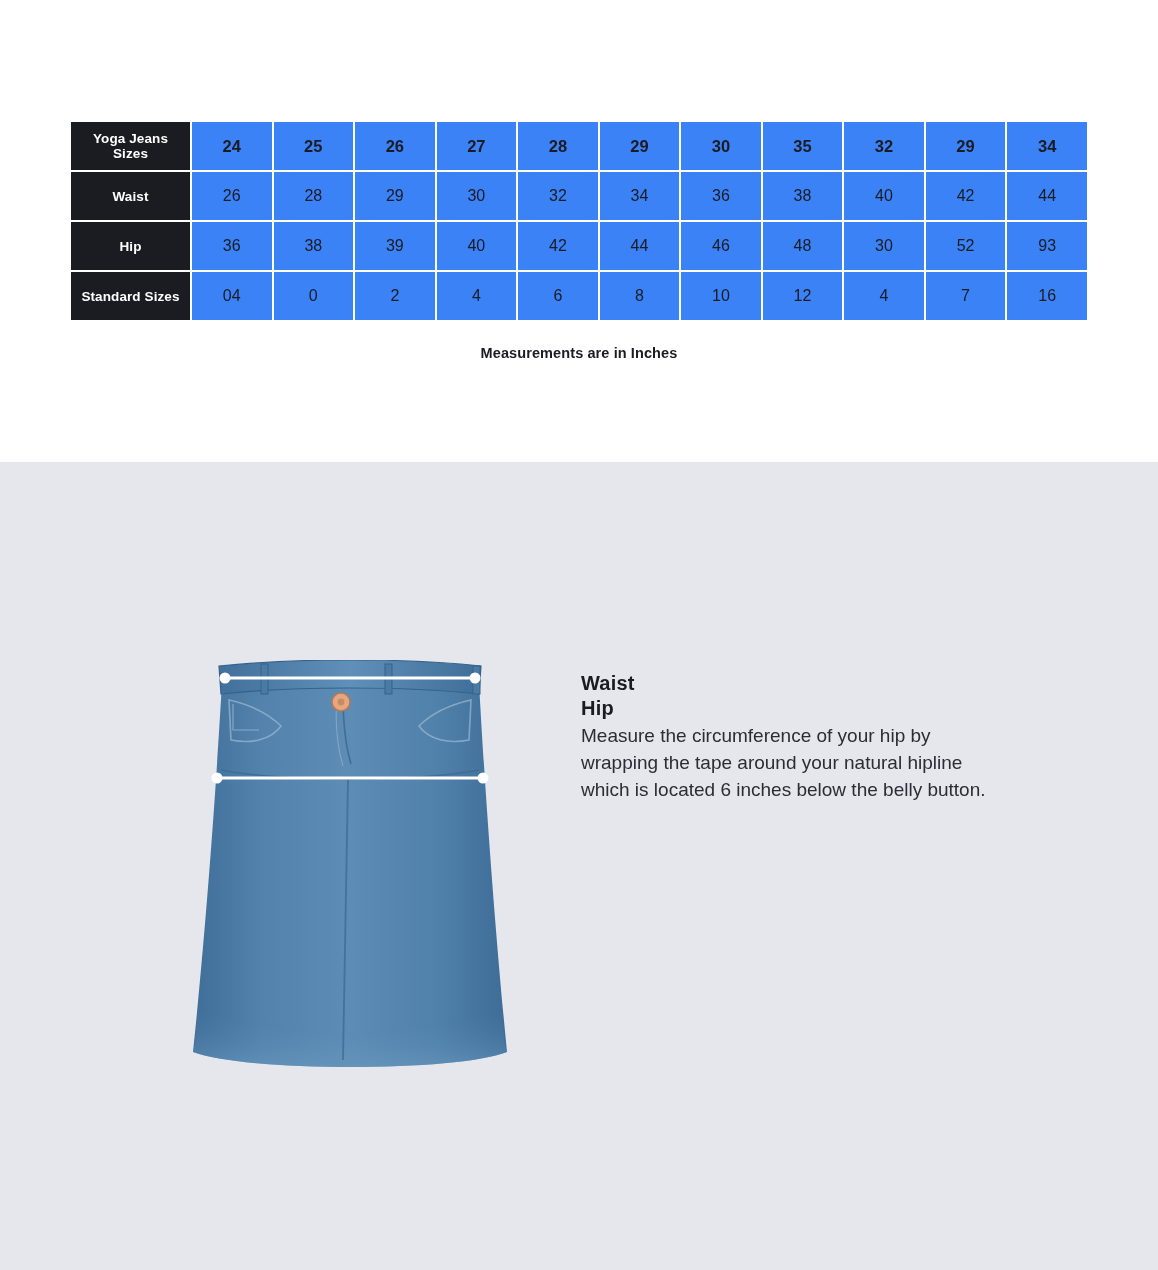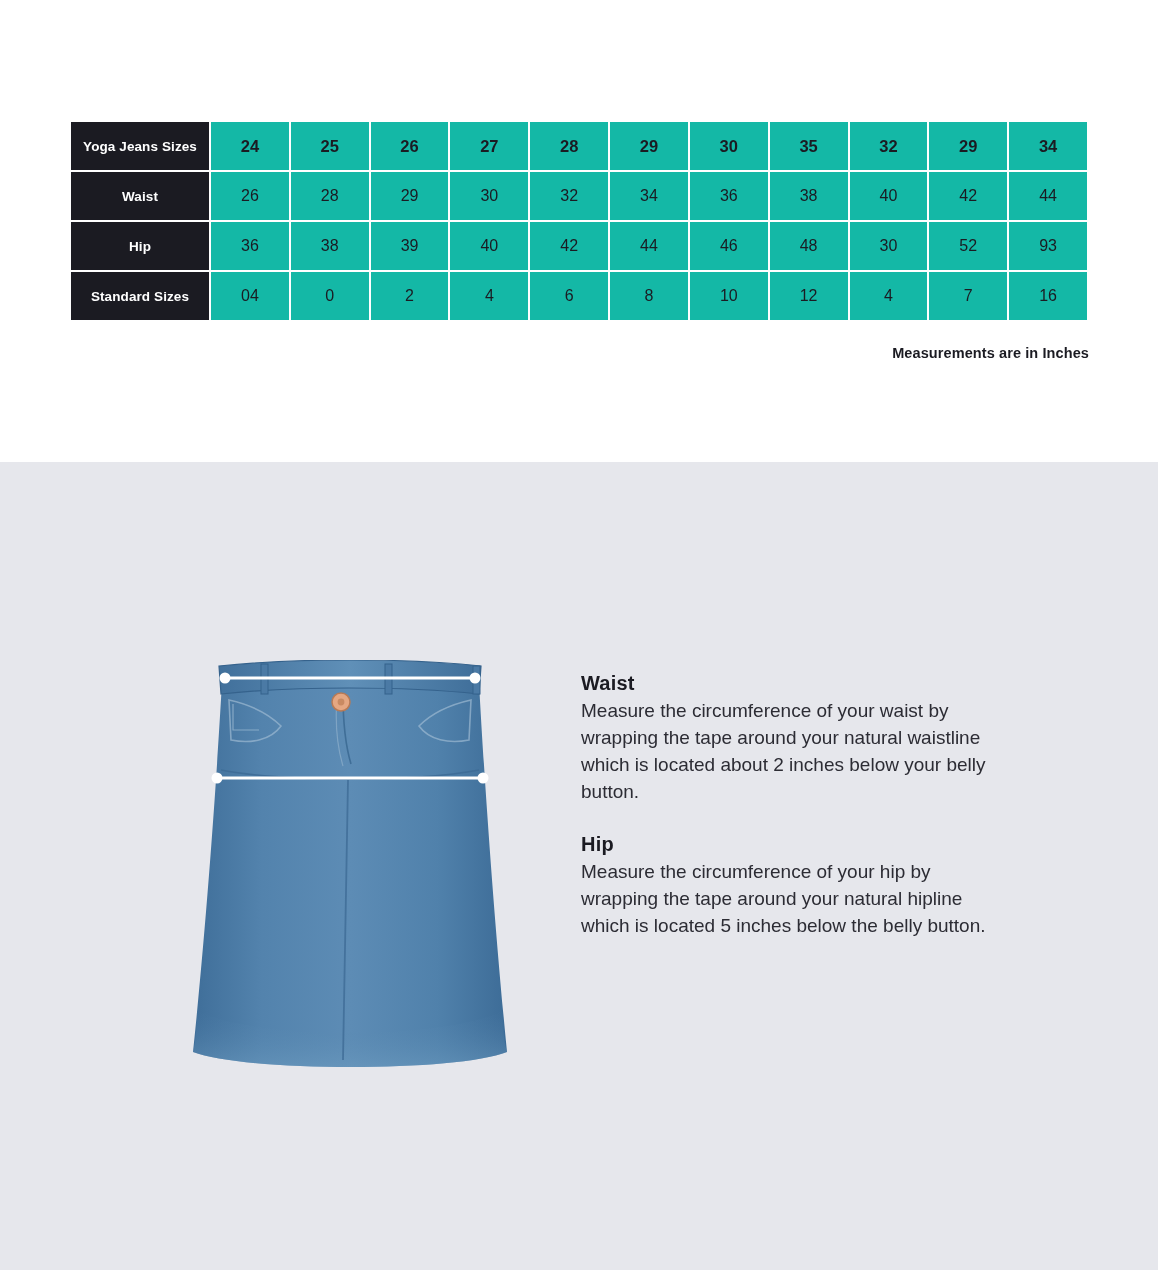--- a/index.html
+++ b/index.html
@@ -26,41 +26,41 @@
     table-layout: fixed;
   }
   table.size-table th.rowhead {
     background: #1b1b22;
     color: #ffffff;
     font-size: 13.5px;
     font-weight: bold;
     letter-spacing: .1px;
     text-align: center;
     height: 48px;
-    width: 138px;
+    width: 119px;
     padding: 0 4px;
   }
   table.size-table td {
-    background: #14b8a6;
+    background: #3b82f6;
     text-align: center;
     height: 48px;
     font-size: 16px;
     color: #1b1b22;
     font-weight: normal;
   }
   table.size-table tr.header-row td {
     font-weight: bold;
     font-size: 16.5px;
   }
   .measure-note {
     position: absolute;
     left: 69px;
     top: 345px;
     width: 1020px;
-    text-align: right;
+    text-align: center;
     font-size: 14.5px;
     font-weight: bold;
     color: #1b1b22;
     letter-spacing: .1px;
   }
 
   
   .lower-panel {
     position: absolute;
     left: 0;
@@ -230,16 +230,15 @@
     <g>
       <line x1="32" y1="118" x2="298" y2="118" stroke="#ffffff" stroke-width="3"></line>
       <circle cx="32" cy="118" r="5.5" fill="#ffffff"></circle>
       <circle cx="298" cy="118" r="5.5" fill="#ffffff"></circle>
     </g>
   </svg>
 </div>
 
 <div class="guide-text">
   <h3 class="guide-title">Waist</h3>
-  <p class="guide-body">Measure the circumference of your waist by wrapping the tape around your natural waistline which is located about 2 inches below your belly button.</p>
   <h3 class="guide-title">Hip</h3>
-  <p class="guide-body last">Measure the circumference of your hip by wrapping the tape around your natural hipline which is located 5 inches below the belly button.</p>
+  <p class="guide-body last">Measure the circumference of your hip by wrapping the tape around your natural hipline which is located 6 inches below the belly button.</p>
 </div>
 
 </body></html>

